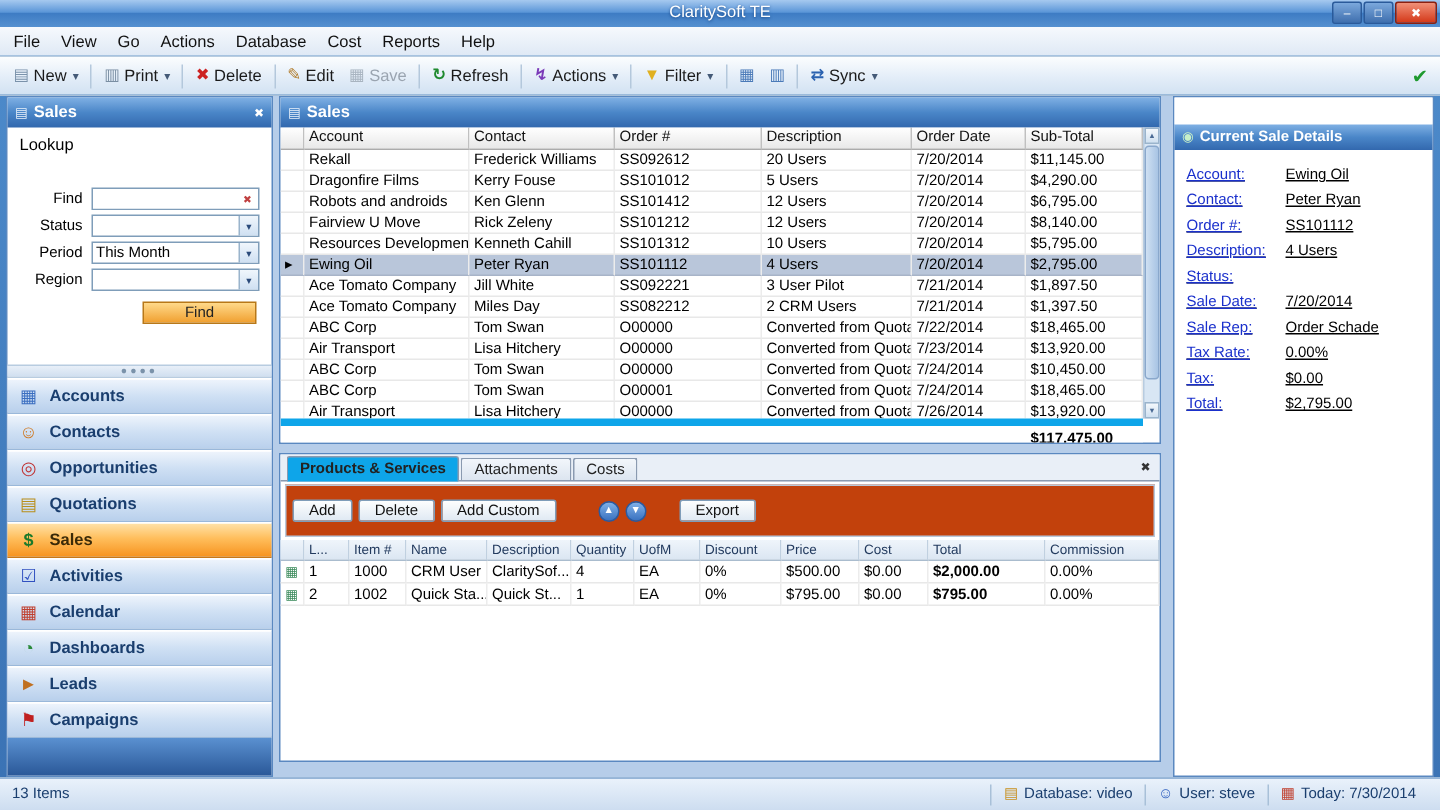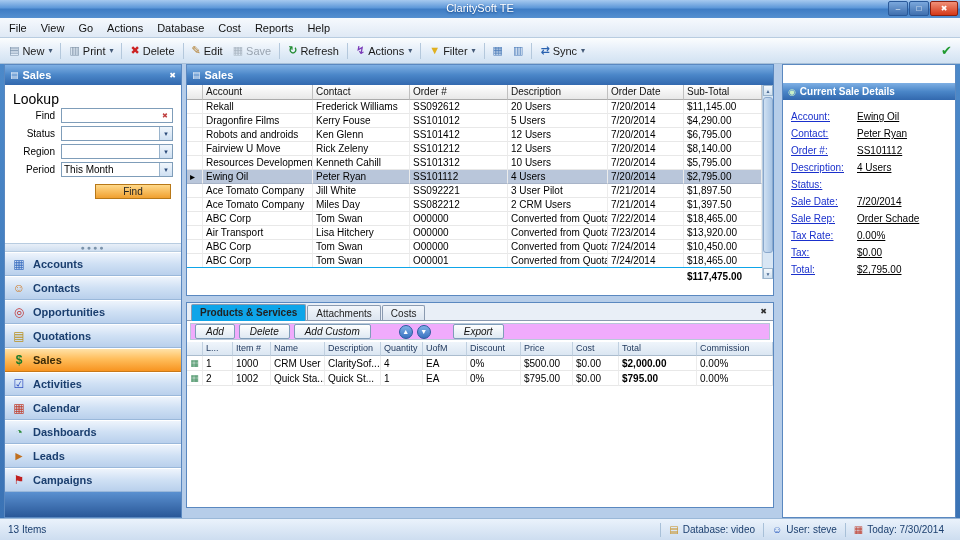--- a/index.html
+++ b/index.html
@@ -41,21 +41,21 @@
   .content { position:absolute; top:64px; left:4px; right:4px; bottom:22px; background:#b6cde9; }
   .panel-header { height:20px; background:linear-gradient(#7fb0e4,#4a86c8 50%,#3268ae); color:#fff; font-weight:bold;
     font-size:11px; display:flex; align-items:center; padding:0 5px; gap:4px; flex:none; }
   .ph-icon { font-size:9px; color:#e8f0fa; }
   .ph-x { margin-left:auto; font-size:8px; color:#fff; }
 
   
   .sidebar { position:absolute; left:0; top:0; bottom:0; width:178px; background:#fff; border:1px solid #5a88c0;
     display:flex; flex-direction:column; }
   .lookup { padding:6px 8px 4px; flex:none; height:158px; }
-  .lookup-title { font-size:14px; color:#000; margin-bottom:1px; }
+  .lookup-title { font-size:11px; color:#000; margin-bottom:22px; }
   .lk-row { display:flex; align-items:center; margin-bottom:3px; }
   .lk-label { width:42px; text-align:right; margin-right:6px; font-size:10px; color:#000; }
   .lk-input { flex:1; height:15px; border:1px solid #7f9db9; background:#fff; position:relative; }
   .lk-input input { border:0; outline:0; width:100%; height:100%; font-size:10px; padding:0 14px 0 2px; font-family:inherit; }
   .lk-clear { position:absolute; right:1px; top:1px; width:12px; height:11px; font-size:7px; color:#c04040;
     display:flex; align-items:center; justify-content:center; }
   .lk-select { flex:1; height:15px; border:1px solid #7f9db9; background:#fff; display:flex; align-items:center;
     font-size:10px; padding-left:2px; position:relative; }
   .lk-dd { position:absolute; right:0; top:0; bottom:0; width:13px; background:linear-gradient(#f0f6fc,#cfe0f2);
     border-left:1px solid #9ab4cc; display:flex; align-items:center; justify-content:center; font-size:7px; color:#2a4a7a; }
@@ -81,40 +81,40 @@
     display:flex; flex-direction:column; }
   .grid-area { position:relative; flex:1; overflow:hidden; }
   .grid-inner { position:absolute; left:0; top:0; right:11px; bottom:16px; overflow:hidden; }
   .sales-cols { display:grid; grid-template-columns:16px 110px 97px 98px 100px 76px minmax(0,1fr); }
   .hcell { background:linear-gradient(#fff,#e8e8e8); border-right:1px solid #c0c0c0; border-bottom:1px solid #ababab;
     font-size:10px; padding:1px 3px 0; color:#111; overflow:hidden; white-space:nowrap; height:15px; }
   .srow { height:14px; }
   .srow.selected .scell { background:#b9c6da; border-bottom-color:#a8b4c8; }
   .scell { height:14px; line-height:12px; font-size:10px; padding:1px 3px 0; white-space:nowrap; overflow:hidden;
     border-right:1px solid #ececec; border-bottom:1px solid #e8e8e8; color:#000; }
-  .total-row { position:absolute; left:0; right:11px; bottom:0; height:28px; background:#fff; border-top:1px solid #0ea5e9; }
+  .total-row { position:absolute; left:0; right:11px; bottom:0; height:16px; background:#fff; border-top:5px solid #0ea5e9; }
   .total-row .scell { border:0; font-weight:bold; padding-top:3px; height:15px; }
   .vscroll { position:absolute; top:0; right:0; bottom:16px; width:11px; background:#d8e6f4; border-left:1px solid #b8cce0; }
   .vs-btn { position:absolute; left:0; right:0; height:11px; background:linear-gradient(#f4f8fc,#cfe0f0);
     border:1px solid #9ab4cc; color:#4a6a94; font-size:5px; display:flex; align-items:center; justify-content:center; }
   .vs-up{top:0} .vs-down{bottom:0}
   .vs-thumb { position:absolute; left:0; right:0; top:12px; bottom:26px; background:linear-gradient(90deg,#cfe0f2,#a8c4e4);
     border:1px solid #8aa8cc; border-radius:3px; }
 
   
   .products-panel { position:absolute; left:0; right:0; top:238px; bottom:10px; background:#fff; border:1px solid #5a88c0;
     display:flex; flex-direction:column; }
   .tabstrip { height:18px; background:#e9eff7; display:flex; align-items:flex-end; padding-left:4px;
     border-bottom:1px solid #8a9ab0; position:relative; flex:none; }
   .tab { font-size:10px; padding:2px 8px 1px; border:1px solid #8a9ab0; border-bottom:0;
     background:linear-gradient(#f2f6fb,#dce5f0); margin-right:1px; border-radius:2px 2px 0 0; color:#222; }
   .tab.active { background:#0ea5e9; font-weight:bold; position:relative; top:1px; padding-bottom:3px; }
   .tab-close { position:absolute; right:6px; top:4px; font-size:8px; color:#333; }
-  .pbuttons { height:17px; margin:2px 3px; border:1px solid #b8c8da; display:flex; align-items:center; gap:4px;
-    padding:0 4px; background:#f0abfc; flex:none;font-style:italic; }
+  .pbuttons { height:35px; margin:2px 3px; border:1px solid #b8c8da; display:flex; align-items:center; gap:4px;
+    padding:0 4px; background:#c2410c; flex:none; }
   .pbtn { height:15px; padding:0 10px; border:1px solid #7f9db9; border-radius:2px;
     background:linear-gradient(#fdfefe,#dfe9f3); font-size:10px; display:flex; align-items:center; color:#111; }
   .round-btn { width:14px; height:14px; border-radius:50%; background:linear-gradient(#7fb0e8,#3a72c0); color:#fff;
     font-size:7px; display:flex; align-items:center; justify-content:center; border:1px solid #2a5aa0; }
   .gap-l { margin-left:24px; } .gap-m { margin-left:18px; }
   .prod-cols { display:grid; grid-template-columns:16px 30px 38px 54px 56px 42px 44px 54px 52px 46px 78px minmax(0,1fr); }
   .pcell-h { background:linear-gradient(#eff5fb,#dbe6f2); border-right:1px solid #c0d0e0; border-bottom:1px solid #aabcce;
     font-size:9px; color:#223a5e; padding:1px 3px 0; white-space:nowrap; overflow:hidden; height:14px; }
   .prow { height:15px; }
   .pcell { height:15px; line-height:13px; font-size:10px; padding:1px 3px 0; white-space:nowrap; overflow:hidden;
@@ -244,30 +244,30 @@
           </span>
         </div>
         <div class="lk-row">
           <span class="lk-label">Status</span>
           <span class="lk-select">
             <span></span>
             <span class="lk-dd">▾</span>
           </span>
         </div>
         <div class="lk-row">
+          <span class="lk-label">Period</span>
+          <span class="lk-select">
+            <span>This Month</span>
+            <span class="lk-dd">▾</span>
+          </span>
+        </div>
+        <div class="lk-row">
           <span class="lk-label">Region</span>
           <span class="lk-select">
             <span></span>
-            <span class="lk-dd">▾</span>
-          </span>
-        </div>
-        <div class="lk-row">
-          <span class="lk-label">Period</span>
-          <span class="lk-select">
-            <span>This Month</span>
             <span class="lk-dd">▾</span>
           </span>
         </div>
         <div class="find-btn-row">
           <span class="find-btn">Find</span>
         </div>
       </div>
       <div class="splitter">●●●●</div>
       <div class="nav">
           <div class="nav-item">

